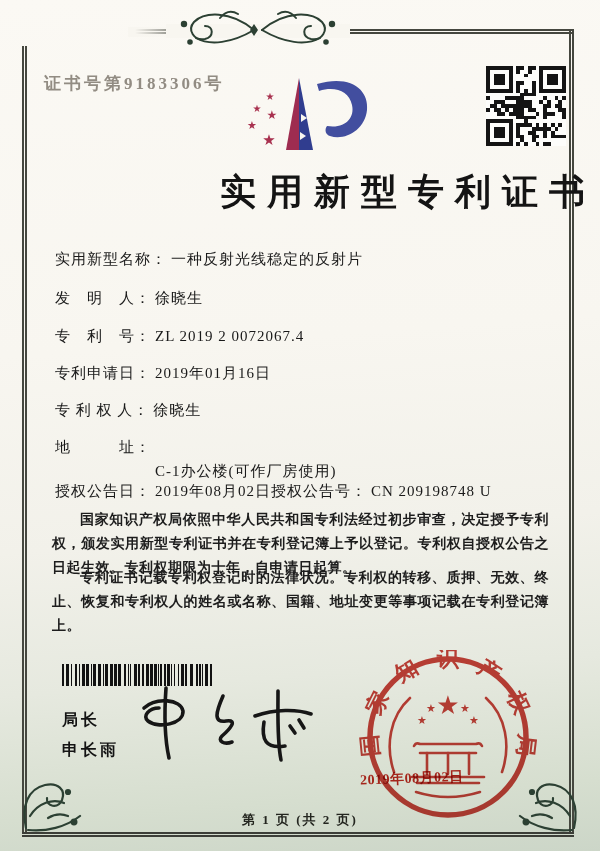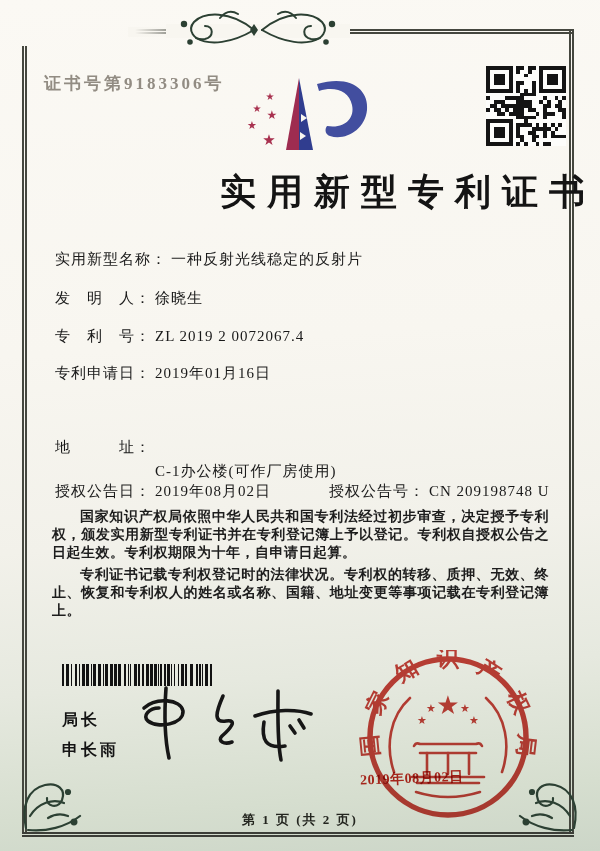--- a/index.html
+++ b/index.html
@@ -19,23 +19,23 @@
 
   .cert-no{left:44px;top:72px;font-size:17px;font-weight:700;color:#928c83;
            letter-spacing:3px;}
   .title{left:0;top:168px;width:556px;text-align:right;font-size:36px;
          font-weight:700;color:#141414;letter-spacing:11px;margin-left:40px;}
 
   .frow{left:55px;font-size:15px;font-weight:400;color:#191919;letter-spacing:1px;white-space:nowrap;}
   .frow .lab{margin-right:4px;}
   .addr-row{display:flex;align-items:flex-start;}
   .addr-val{white-space:normal;line-height:22px;}
-  .grant2{margin-left:58px;}
-
-  .para{left:52px;width:497px;font-size:14px;line-height:18px;font-weight:700;
+  .grant2{}
+
+  .para{left:52px;width:497px;font-size:14px;line-height:24px;font-weight:700;
         color:#1d1d1d;text-indent:2em;text-align:justify;letter-spacing:.5px;}
 
   .officer{left:62px;font-size:16px;font-weight:700;color:#141414;letter-spacing:3px;}
 
   .seal-wrap{mix-blend-mode:multiply;}
   .seal-date{left:360px;top:769px;width:140px;font-size:14px;font-weight:700;
              color:#c22a20;letter-spacing:.5px;transform:rotate(-2deg);
              mix-blend-mode:multiply;white-space:nowrap;}
 
   .footer{left:0;top:811px;width:600px;text-align:center;font-size:13px;
@@ -337,20 +337,23 @@
   </div>
   <div class="abs frow" style="top:289px">
     <span class="lab">发　明　人：</span><span>徐晓生</span>
   </div>
   <div class="abs frow" style="top:327px">
     <span class="lab">专　利　号：</span><span>ZL 2019 2 0072067.4</span>
   </div>
   <div class="abs frow" style="top:364px">
     <span class="lab">专利申请日：</span><span>2019年01月16日</span>
   </div>
+  <div class="abs frow" style="top:401px">
+    <span class="lab">专 利 权 人：</span><span>徐晓生</span>
+  </div>
   <div class="abs frow addr-row" style="top:438px">
     <span class="lab">地　　　址：</span>
     <span class="addr-val"><br>
     <span>C-1办公楼(可作厂房使用)</span></span>
   </div>
   <div class="abs frow" style="top:482px">
     <span><span class="lab">授权公告日：</span><span>2019年08月02日</span></span><span class="grant2"><span class="lab">授权公告号：</span><span>CN 209198748 U</span></span>
   </div>
 
   <div class="abs para" style="top:508px">国家知识产权局依照中华人民共和国专利法经过初步审查，决定授予专利权，颁发实用新型专利证书并在专利登记簿上予以登记。专利权自授权公告之日起生效。专利权期限为十年，自申请日起算。</div>

